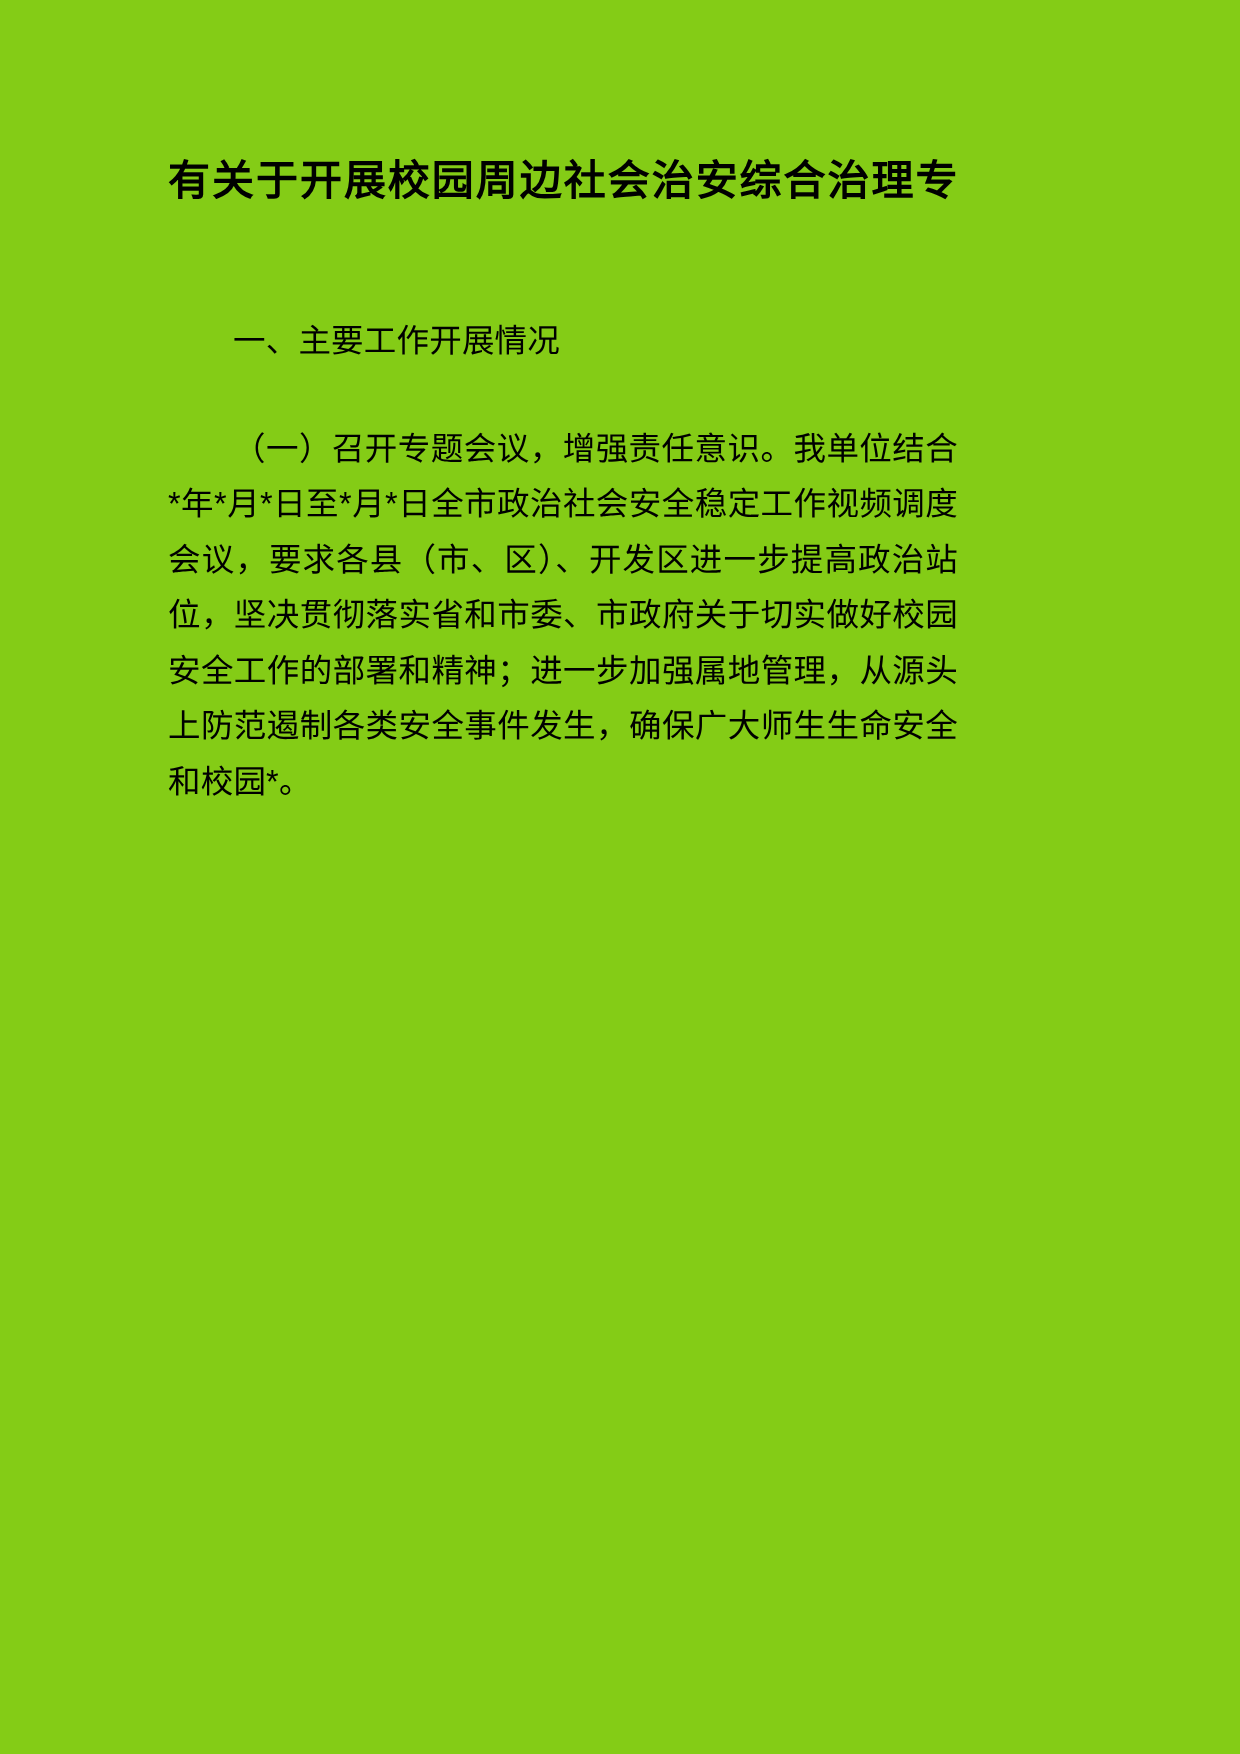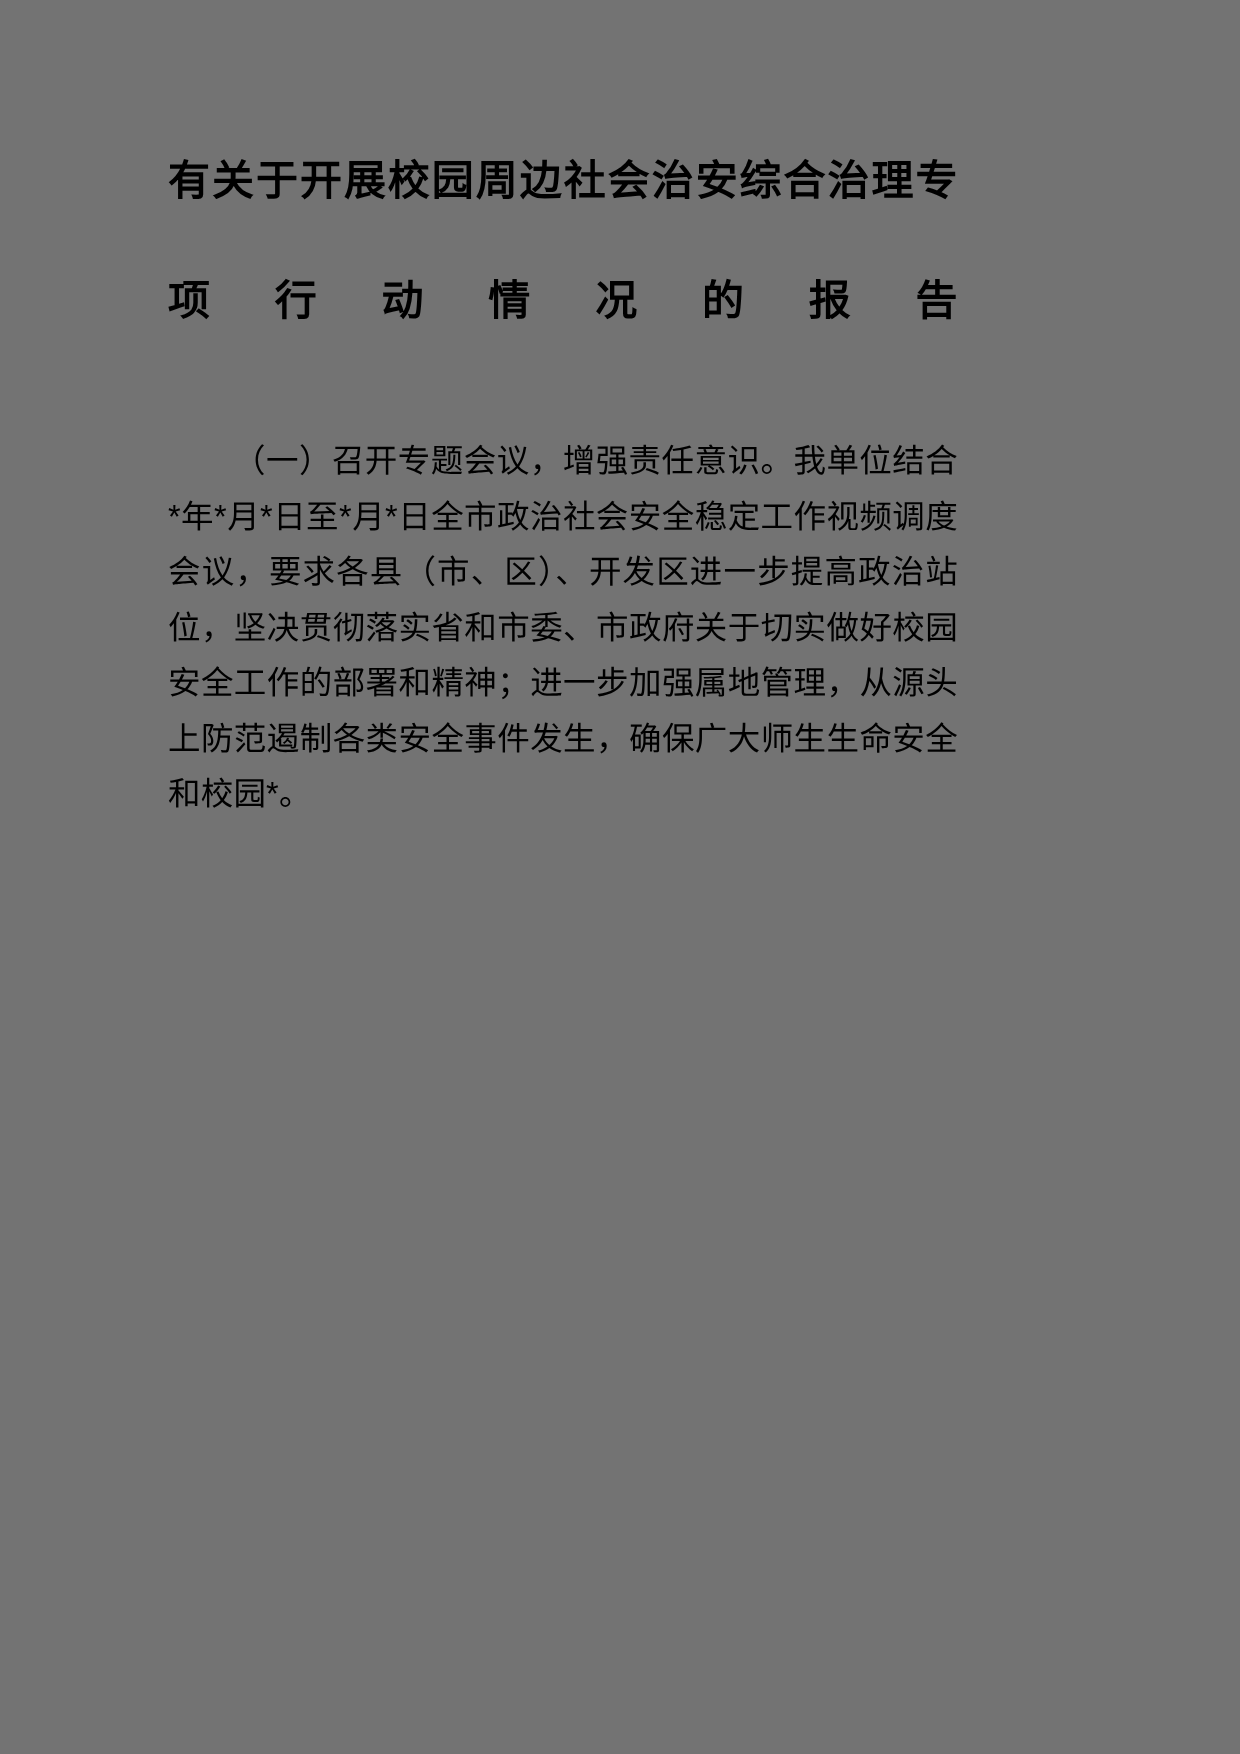--- a/index.html
+++ b/index.html
@@ -7,21 +7,21 @@
     margin: 0;
     padding: 0;
     background: #ffffff;
   }
 
   .page {
     position: relative;
     width: 1240px;
     height: 1754px;
     margin: 0 auto;
-    background: #737373;
+    background: #84cc16;
     box-sizing: border-box;
     overflow: hidden;
     font-family: "Liberation Sans", "DejaVu Sans", sans-serif;
     color: #000000;
     padding-left: 33px;
   }
 
   .page-inner {
     position: absolute;
     left: 168px;
@@ -83,24 +83,24 @@
   p.gap-2 { margin-top: 52px; }
 </style>
 </head>
 <body>
 
 <div class="page">
   <div class="page-inner">
 
     <h1 class="doc-title">
       <span class="title-line l1">有关于开展校园周边社会治安综合治理专</span>
-      <span class="title-line l2">项行动情况的报告</span>
     </h1>
 
     <div class="body-block">
 
 
+      <p class="para indent gap-1">一、主要工作开展情况</p>
 
       <p class="para indent gap-2">（一）召开专题会议，增强责任意识。我单位结合*年*月*日至*月*日全市政治社会安全稳定工作视频调度会议，要求各县（市、区）、开发区进一步提高政治站位，坚决贯彻落实省和市委、市政府关于切实做好校园安全工作的部署和精神；进一步加强属地管理，从源头上防范遏制各类安全事件发生，确保广大师生生命安全和校园*。</p>
 
     </div>
   </div>
 </div>
 
 </body></html>

